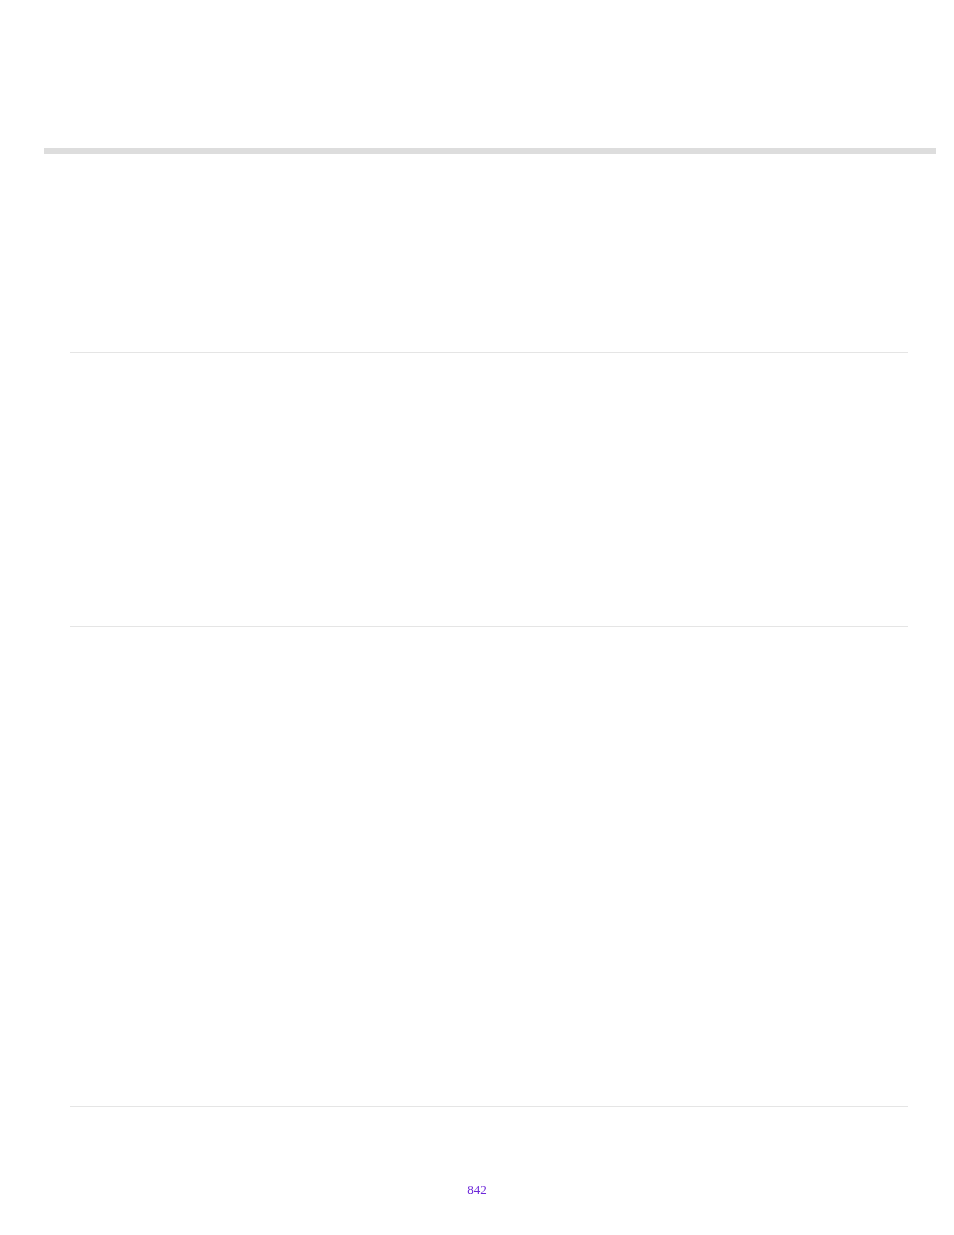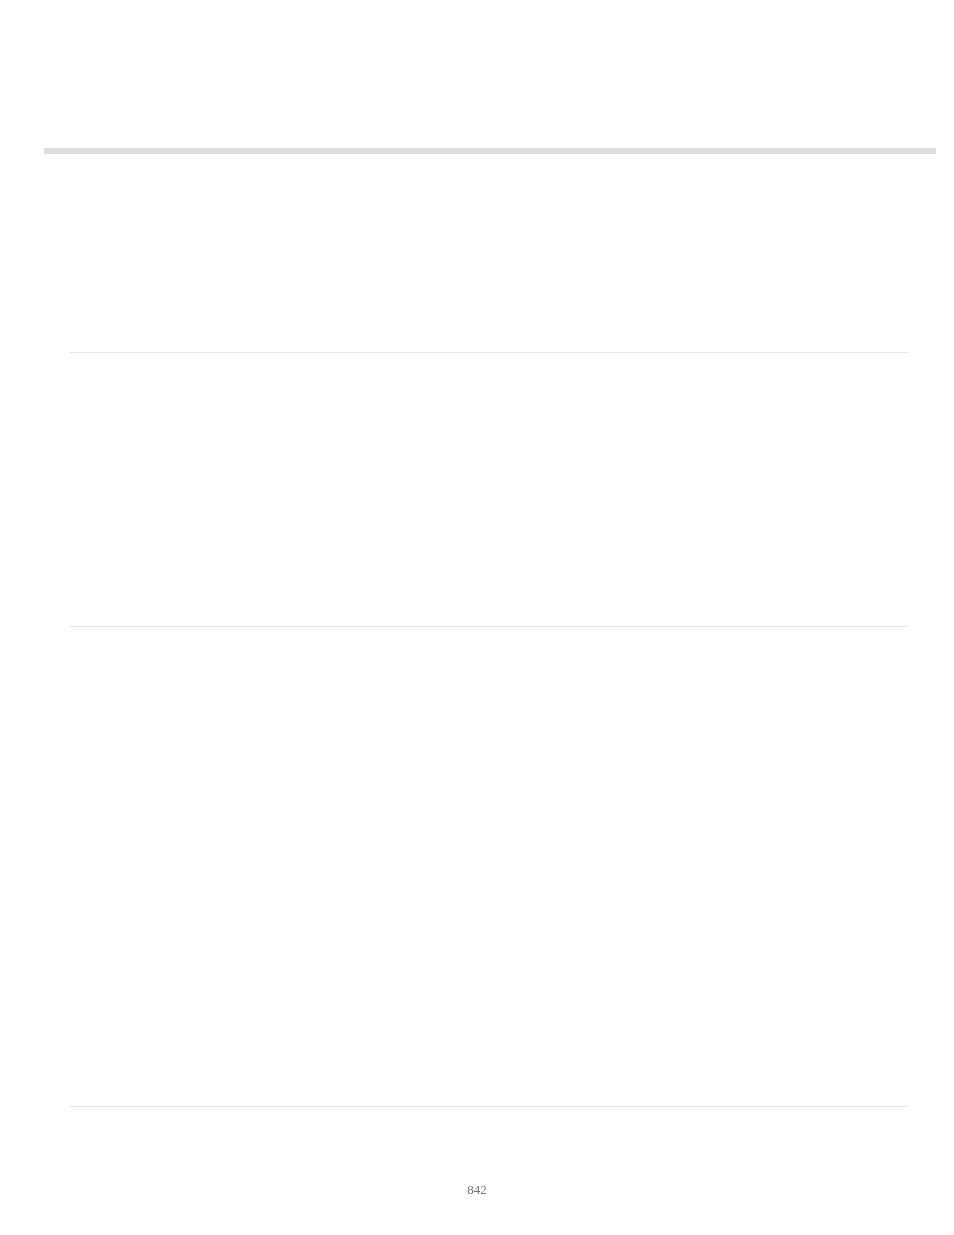--- a/index.html
+++ b/index.html
@@ -38,21 +38,21 @@
     .divider-3 {
       top: 1106px;
     }
     .page-number {
       position: absolute;
       bottom: 37px;
       left: 0;
       right: 0;
       text-align: center;
       font-size: 13px;
-      color: #737373;
+      color: #6d28d9;
     }
   </style>
 </head>
 <body>
 
 <div class="top-bar"></div>
 
 <div class="divider divider-1"></div>
 <div class="divider divider-2"></div>
 <div class="divider divider-3"></div>

